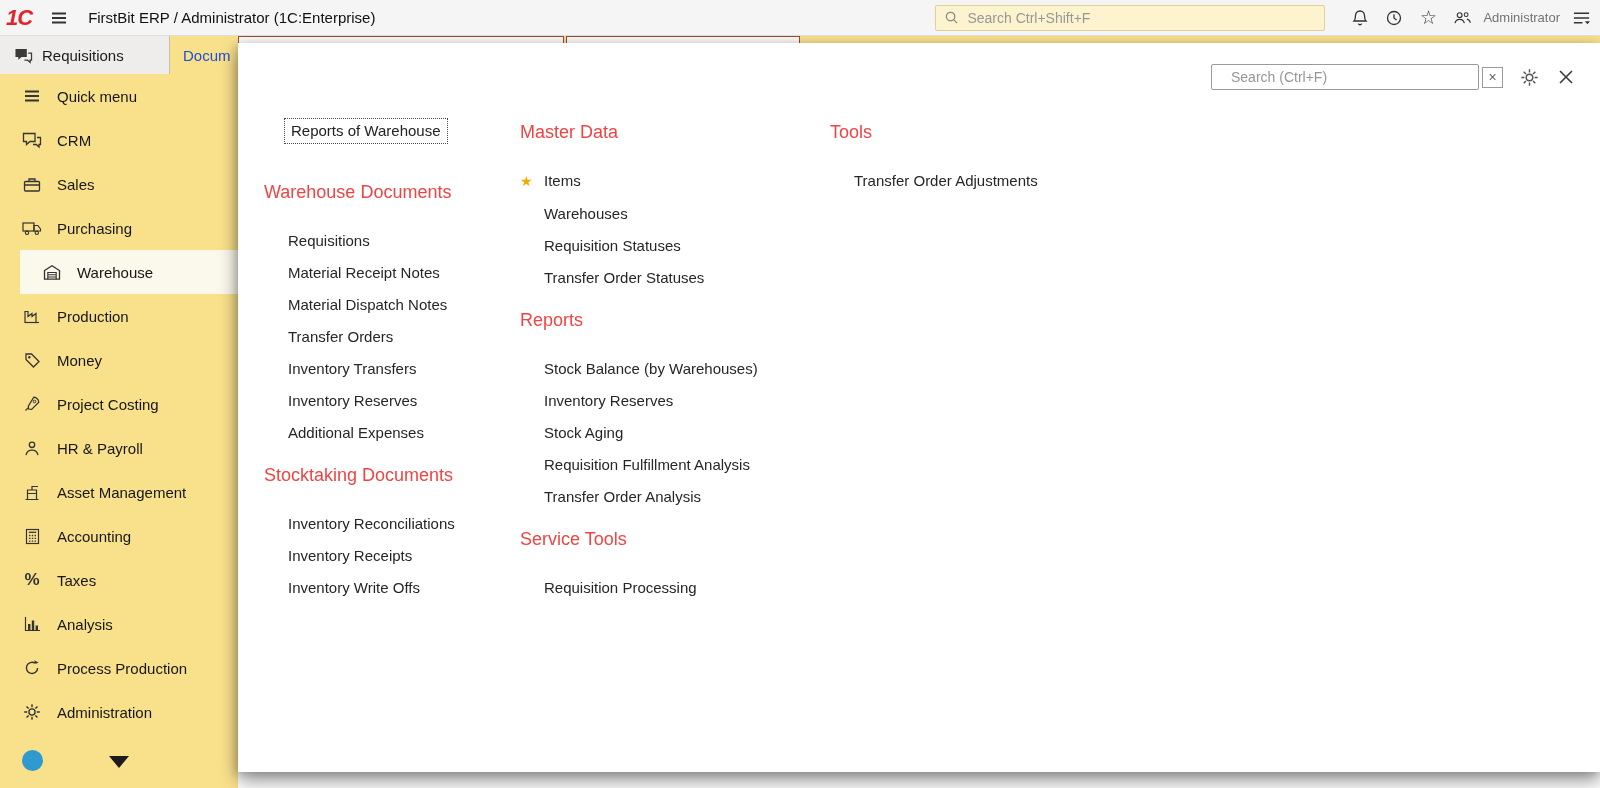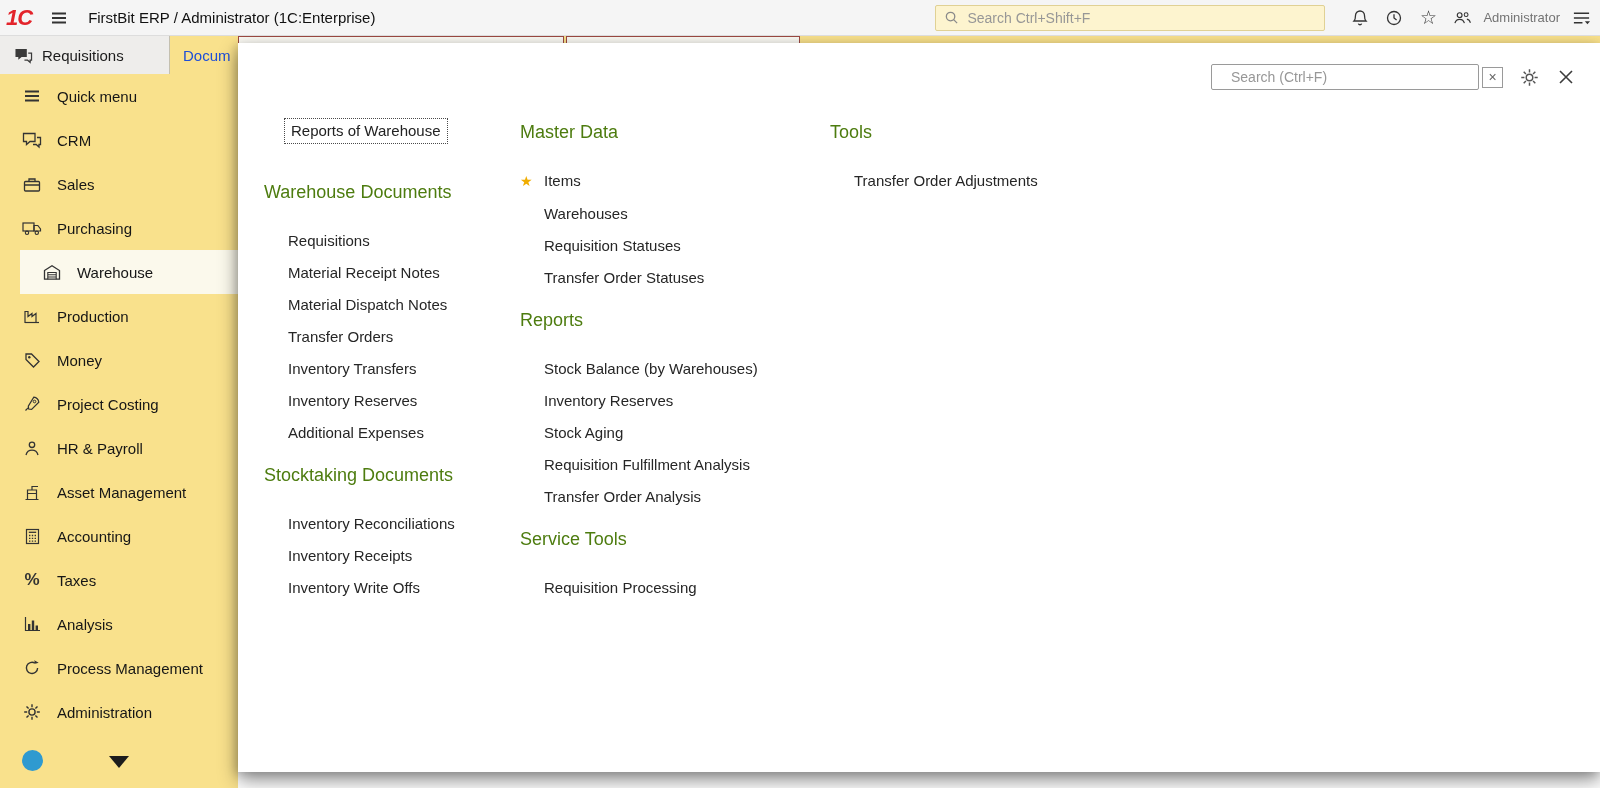--- a/index.html
+++ b/index.html
@@ -65,21 +65,21 @@
   .menu-col { position:absolute; }
   #col1 { left:26px; width:246px; top:75px; }
   #col2 { left:282px; width:305px; top:78px; }
   #col3 { left:592px; width:280px; top:78px; }
 
   .focused-link {
     display:inline-block; margin-left:20px; margin-bottom:37px;
     border:1px dotted #4a4a4a; padding:3px 6px 4px;
     font-size:15px; color:#222; cursor:pointer; white-space:nowrap;
   }
-  .menu-heading { font-size:18px; color:#4d7c0f; line-height:22px; margin:15px 0 22px; font-weight:400; cursor:pointer; white-space:nowrap; }
+  .menu-heading { font-size:18px; color:#ef4444; line-height:22px; margin:15px 0 22px; font-weight:400; cursor:pointer; white-space:nowrap; }
   .menu-col .menu-heading:first-child { margin-top:0; }
   .menu-item { font-size:15px; line-height:19px; padding:6px 0 7px 24px; color:#262626; cursor:pointer; white-space:nowrap; }
   .menu-item .star { display:inline-block; width:24px; margin-left:-24px; color:#f0ad00; font-size:14px; }
 </style>
 </head>
 <body>
 
 <div class="topbar">
   <span class="logo">1C</span>
   <span class="tb-burger">
@@ -278,21 +278,21 @@
         </span>
         <span>Analysis</span>
       </div>
       <div class="side-item">
         <span class="s-icon">
           <svg width="18" height="18" viewBox="0 0 18 18">
             <path d="M14.6 9A5.6 5.6 0 1 1 12 4.2" fill="none" stroke="currentColor" stroke-width="1.4"></path>
             <path d="M11.2 1.2l1 3.6 3.5-1z" fill="currentColor"></path>
           </svg>
         </span>
-        <span>Process Management</span>
+        <span>Process Production</span>
       </div>
       <div class="side-item">
         <span class="s-icon">
           <svg width="18" height="18" viewBox="0 0 18 18">
             <circle cx="9" cy="9" r="3.1" fill="none" stroke="currentColor" stroke-width="1.4"></circle>
             <path d="M9 1.2v3M9 13.8v3M1.2 9h3M13.8 9h3M3.5 3.5l2.1 2.1M12.4 12.4l2.1 2.1M14.5 3.5l-2.1 2.1M5.6 12.4l-2.1 2.1" stroke="currentColor" stroke-width="1.4" fill="none"></path>
           </svg>
         </span>
         <span>Administration</span>
       </div>

